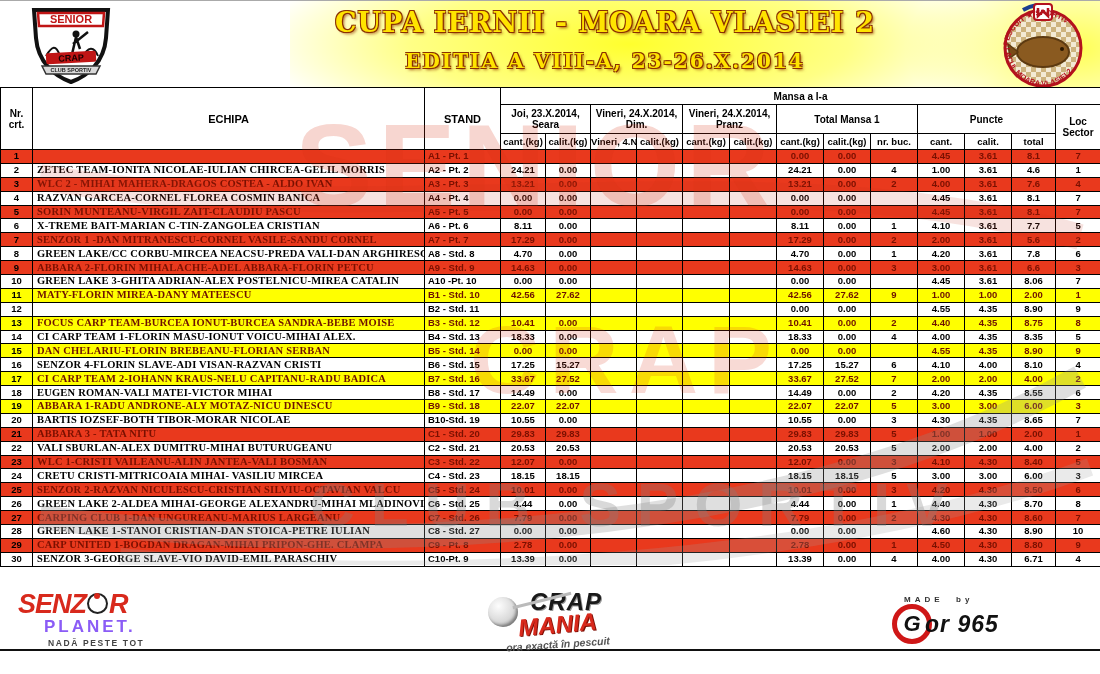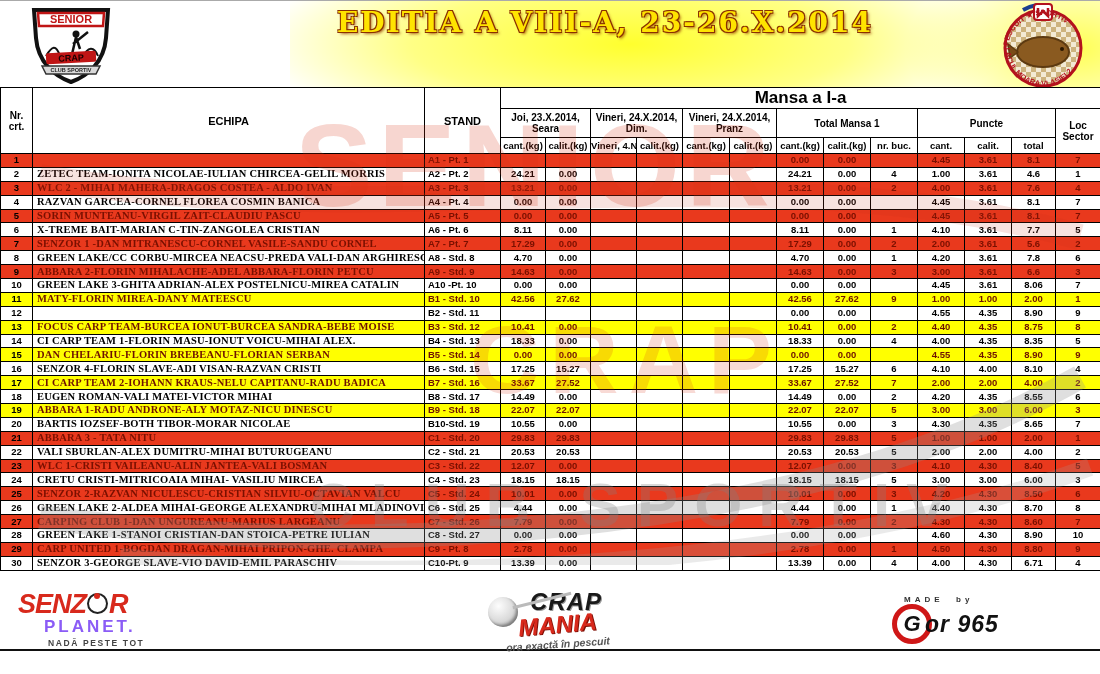--- a/index.html
+++ b/index.html
@@ -8,33 +8,33 @@
 
   
   .topband{position:absolute;top:0;left:0;width:1100px;height:86px;background:#fff;}
   .glow{position:absolute;left:290px;top:0;width:810px;height:86px;
         background:
           radial-gradient(ellipse 60% 150% at 42% 50%, #ffff2e 0%, #ffff85 45%, rgba(255,255,220,0) 78%),
           radial-gradient(ellipse 30% 160% at 97% 55%, #ffff55 0%, rgba(255,255,200,0) 70%);}
   .title{position:absolute;left:300px;top:3px;width:610px;text-align:center;
          font-family:"DejaVu Serif",serif;font-weight:bold;color:#ffe400;line-height:38px;}
   .title .l1{font-size:27px;letter-spacing:1px;}
-  .title .l2{font-size:28px;letter-spacing:2px;}
+  .title .l2{font-size:20px;letter-spacing:2px;}
   .title span{text-shadow:1px 1px 0 #8a3000,-1px -1px 0 #8a3000,1px -1px 0 #8a3000,
               -1px 1px 0 #8a3000,2px 2px 3px rgba(150,60,0,.8);}
   .logo-left{position:absolute;left:26px;top:3px;}
   .logo-right{position:absolute;left:996px;top:1px;}
 
   
   .sheet{position:absolute;top:86px;left:0;width:1100px;z-index:2;}
   table.grid{border-collapse:collapse;table-layout:fixed;width:1100px;}
   .grid th,.grid td{border:1px solid #000;padding:0;overflow:hidden;white-space:nowrap;}
   .grid thead th{background:#fff;font-weight:bold;text-align:center;color:#000;}
   .h1 th{height:16px;font-size:12px;}
-  th.mansa{background:#ffff00;font-size:17px;}
+  th.mansa{background:#ffff00;font-size:10px;}
   th.corner,.h2 th,th.locsec{white-space:pre-line;}
   th.corner{font-size:10px;line-height:11px;}
   th.echipa-h{font-size:11px;}
   th.stand-h{font-size:11px;}
   .h2 th{height:28px;font-size:10px;line-height:11px;}
   th.locsec{font-size:10px;line-height:11px;}
   .h3 th{height:15px;font-size:9.5px;}
   tbody td{height:12.9px;font-size:9.5px;font-weight:bold;text-align:center;line-height:12px;}
   td.col-echipa{text-align:left;padding-left:4px;font-family:"Liberation Serif",serif;
                 font-variant:small-caps;font-size:10.5px;letter-spacing:.2px;}
@@ -114,20 +114,21 @@
       <circle cx="50" cy="30" r="3.5" fill="#111"></circle>
       <path d="M50 33 L47 46 L44 58 M50 33 L54 45 M47 40 L62 28" stroke="#111" stroke-width="2.5" fill="none"></path>
       <path d="M20 52 C26 42 30 40 34 52 M56 54 C62 42 68 42 72 52" stroke="#111" stroke-width="2" fill="none"></path>
       <rect x="20" y="48" width="50" height="11" rx="2" fill="#c01515" transform="rotate(-3 45 53)"></rect>
       <text x="45" y="57" text-anchor="middle" font-size="9" font-weight="bold" fill="#1a0000" font-family="Liberation Sans, sans-serif" transform="rotate(-3 45 53)">CRAP</text>
       <path d="M16 62 L74 62 L70 70 L20 70 Z" fill="#d9d9d9" stroke="#333" stroke-width="1.5"></path>
       <text x="45" y="68" text-anchor="middle" font-size="5.5" font-weight="bold" fill="#222" font-family="Liberation Sans, sans-serif">CLUB SPORTIV</text>
     </svg>
 
     <div class="title">
+      <div class="l1"><span>CUPA IERNII - MOARA VLASIEI 2</span></div>
       <div class="l2"><span>EDITIA  A VIII-A, 23-26.X.2014</span></div>
     </div>
 
     <svg class="logo-right" width="94" height="86" viewBox="0 0 94 86">
       <defs>
         <pattern id="chk" width="10" height="10" patternUnits="userSpaceOnUse">
           <rect width="10" height="10" fill="#f3ead4"></rect>
           <rect width="5" height="5" fill="#cdb37e"></rect>
           <rect x="5" y="5" width="5" height="5" fill="#cdb37e"></rect>
         </pattern>

